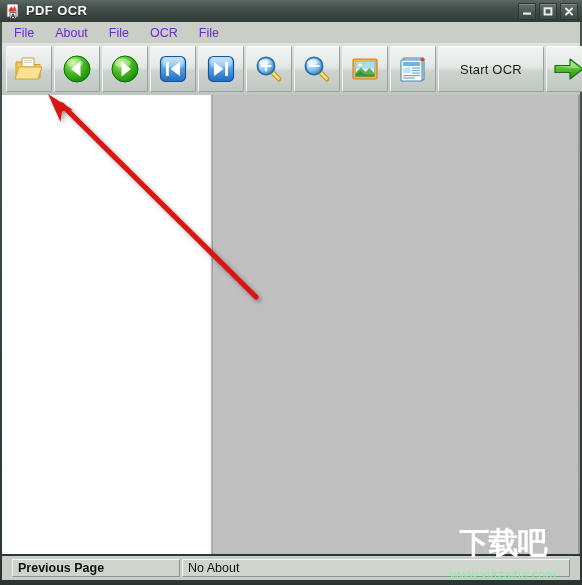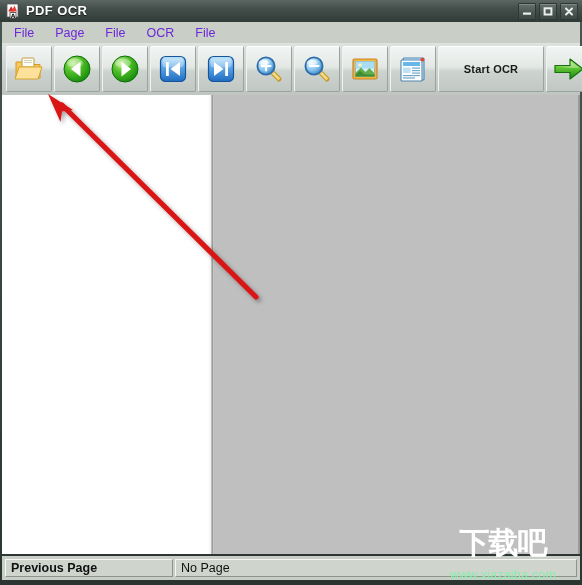--- a/index.html
+++ b/index.html
@@ -75,21 +75,21 @@
     border-top-color:#ffffff;
     border-left-color:#f0f3f1;
     border-radius:2px;
     display:flex;align-items:center;justify-content:center;
     box-sizing:border-box;
     cursor:pointer;
     flex:none;
   }
   .tbtn.wide{width:106px;}
   .tbtn .lbl{
-    font-size:11px;font-weight:bold;color:#1a1a1a;
+    font-size:13px;font-weight:normal;color:#1a1a1a;
     letter-spacing:.2px;
   }
   .tbtn svg{display:block;}
 
   
   .content{
     position:absolute;left:2px;top:95px;width:578px;height:459px;
     background:#bfbfbf;
     box-sizing:border-box;
   }
@@ -118,21 +118,21 @@
     position:absolute;left:0;top:90px;width:300px;height:240px;
     pointer-events:none;
   }
 
   
   .statusbar{
     position:absolute;left:2px;top:556px;width:578px;height:24px;
     background:#c9cec7;
     box-sizing:border-box;
     display:flex;align-items:center;
-    padding:2px 3px;
+    padding:2px 10px;
   }
   .status-cell{
     height:18px;
     background:#cfd4cd;
     border:1px solid #8e948d;
     border-top-color:#f4f6f3;
     border-left-color:#f4f6f3;
     display:flex;align-items:center;
     box-sizing:border-box;
     padding:0 5px;
@@ -194,21 +194,21 @@
       <div class="wbtn">
         <svg width="10" height="9" viewBox="0 0 10 9">
           <path d="M2 1.5 L8 7.5 M8 1.5 L2 7.5" stroke="#e9efed" stroke-width="2" stroke-linecap="round"></path>
         </svg>
       </div>
     </div>
   </div>
 
   <div class="menubar">
     <div class="menu-item">File</div>
-    <div class="menu-item">Page</div>
+    <div class="menu-item">About</div>
     <div class="menu-item">File</div>
     <div class="menu-item">OCR</div>
     <div class="menu-item">File</div>
   </div>
 
   <div class="toolbar">
 
     <div class="tbtn">
       <span>
         <svg width="30" height="28" viewBox="0 0 30 28">
@@ -401,21 +401,21 @@
         <path d="M48 4 L73 20 L62 21.5 L60.5 32 Z" fill="#d81616"></path>
       </g>
     </svg>
   </div>
 
   <div class="statusbar">
     <div class="status-cell c1">
       <span>Previous Page</span>
     </div>
     <div class="status-cell c2">
-      <span>No Page</span>
+      <span>No About</span>
     </div>
   </div>
 
   <div class="watermark">
     <div class="wm-cn">下载吧</div>
     <div class="wm-url">www.xiazaiba.com</div>
   </div>
 </div>
 
 </body></html>

